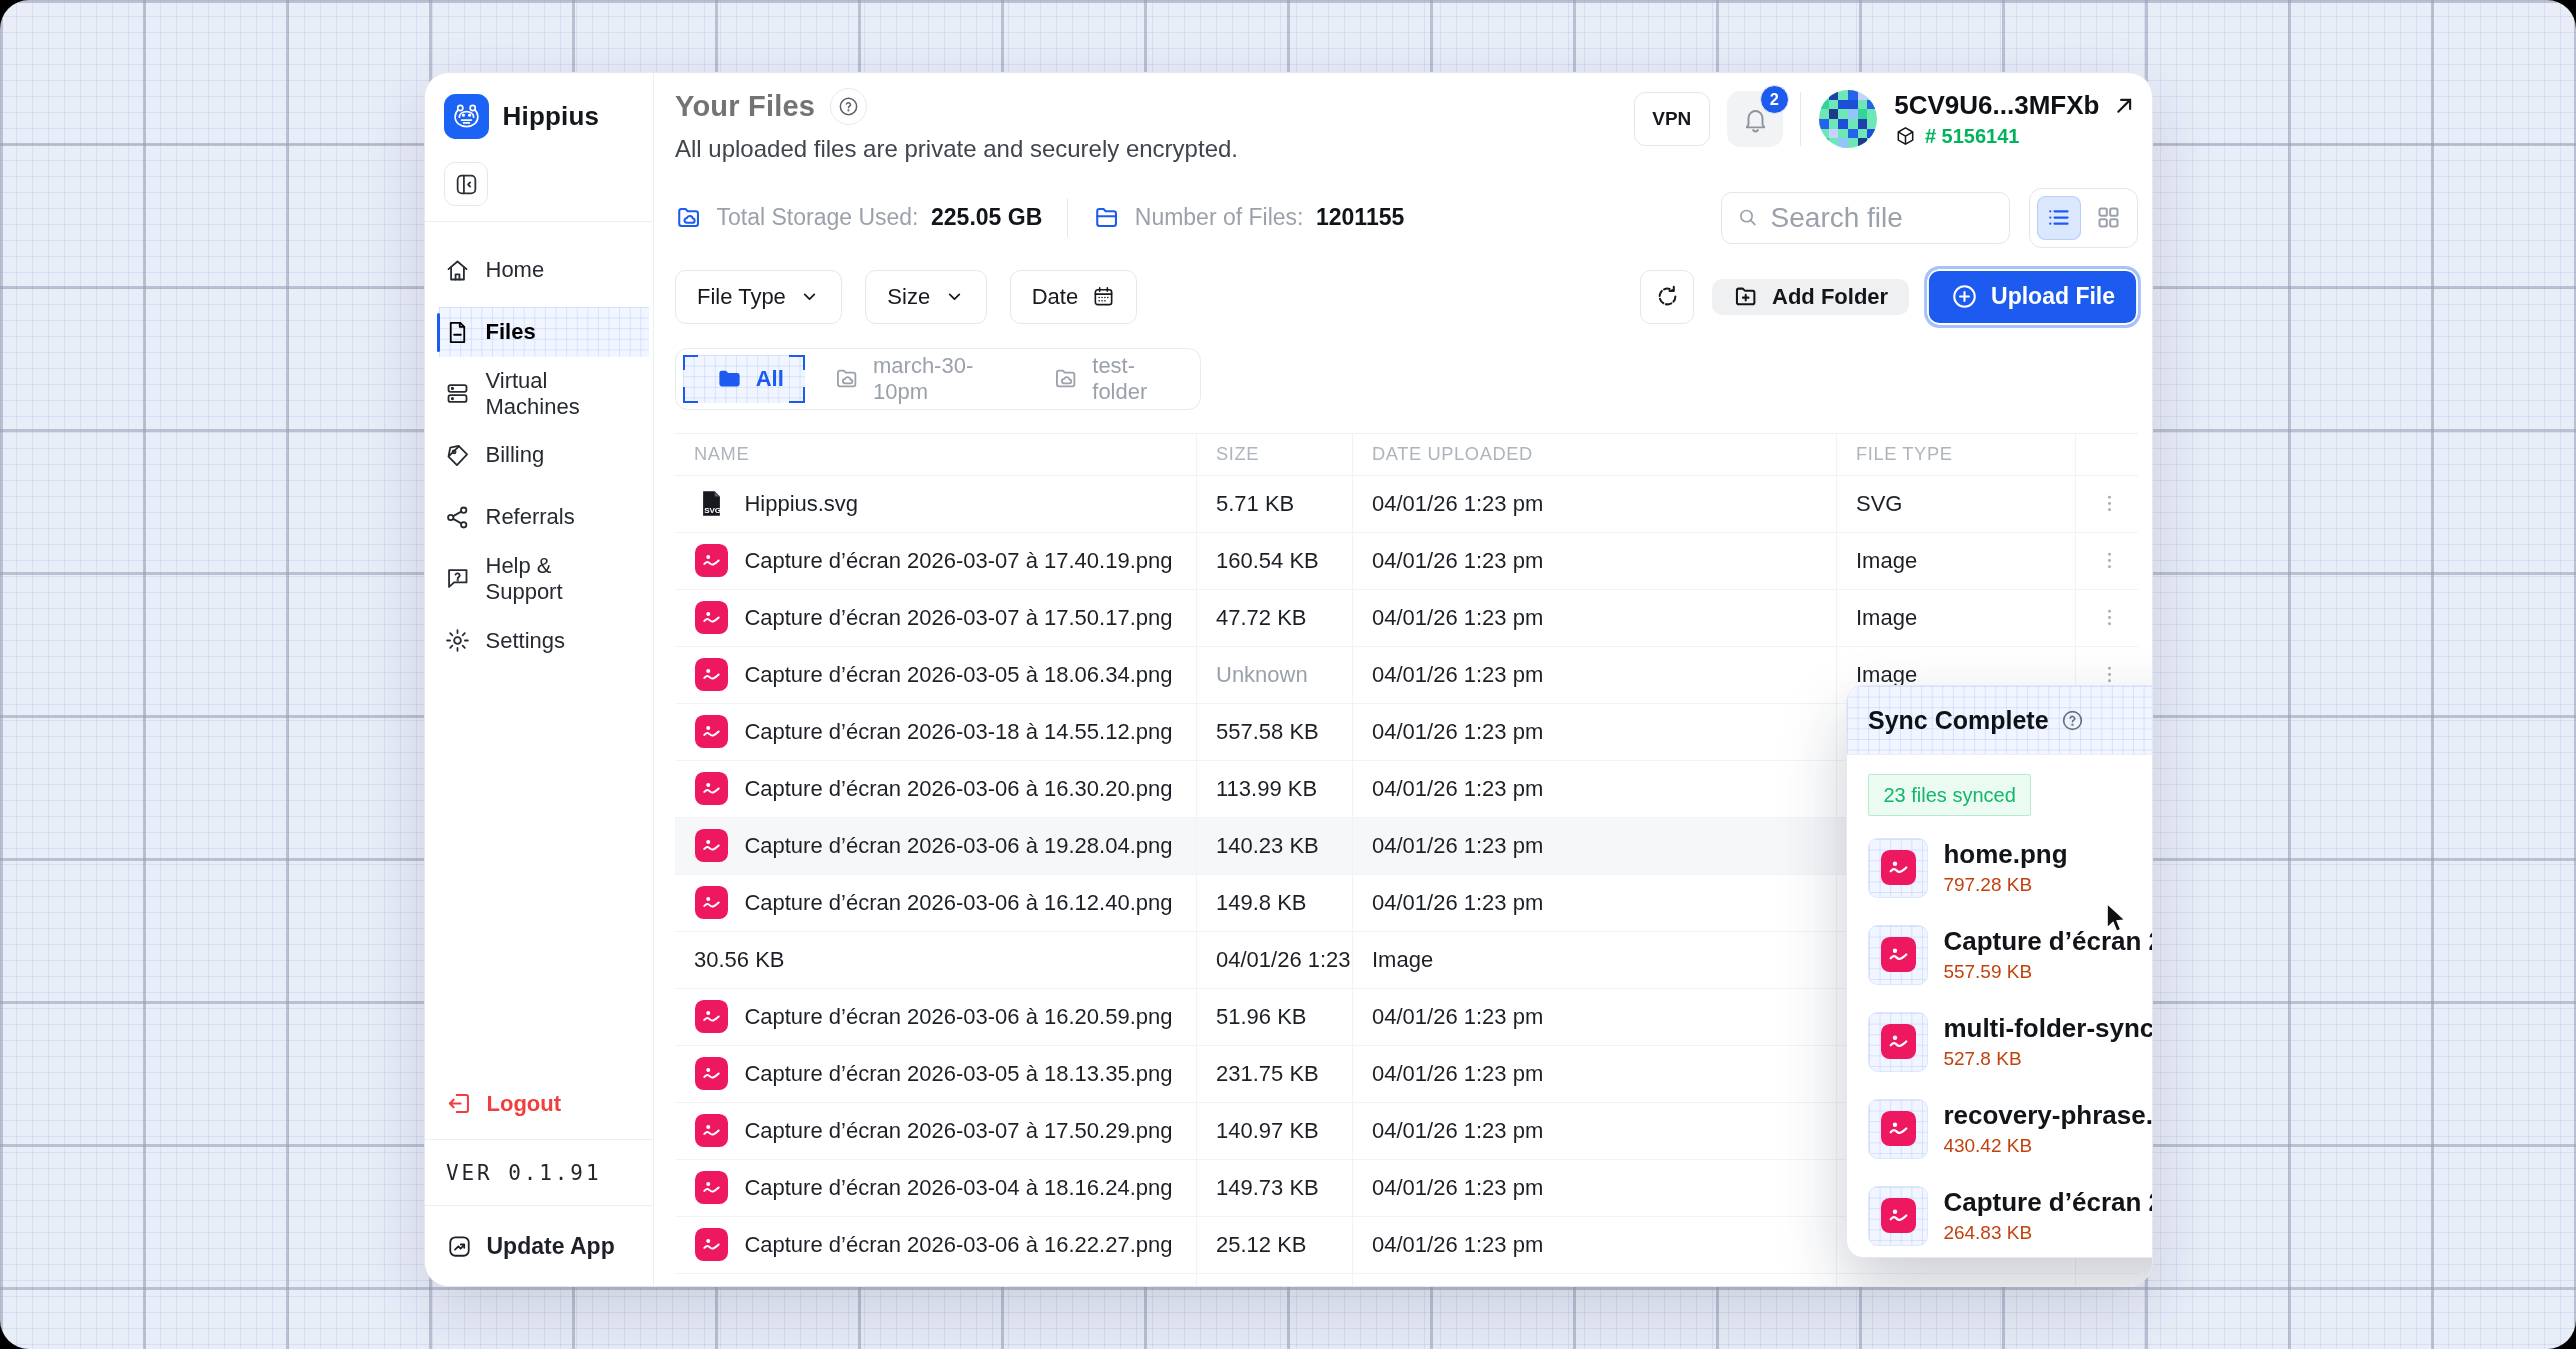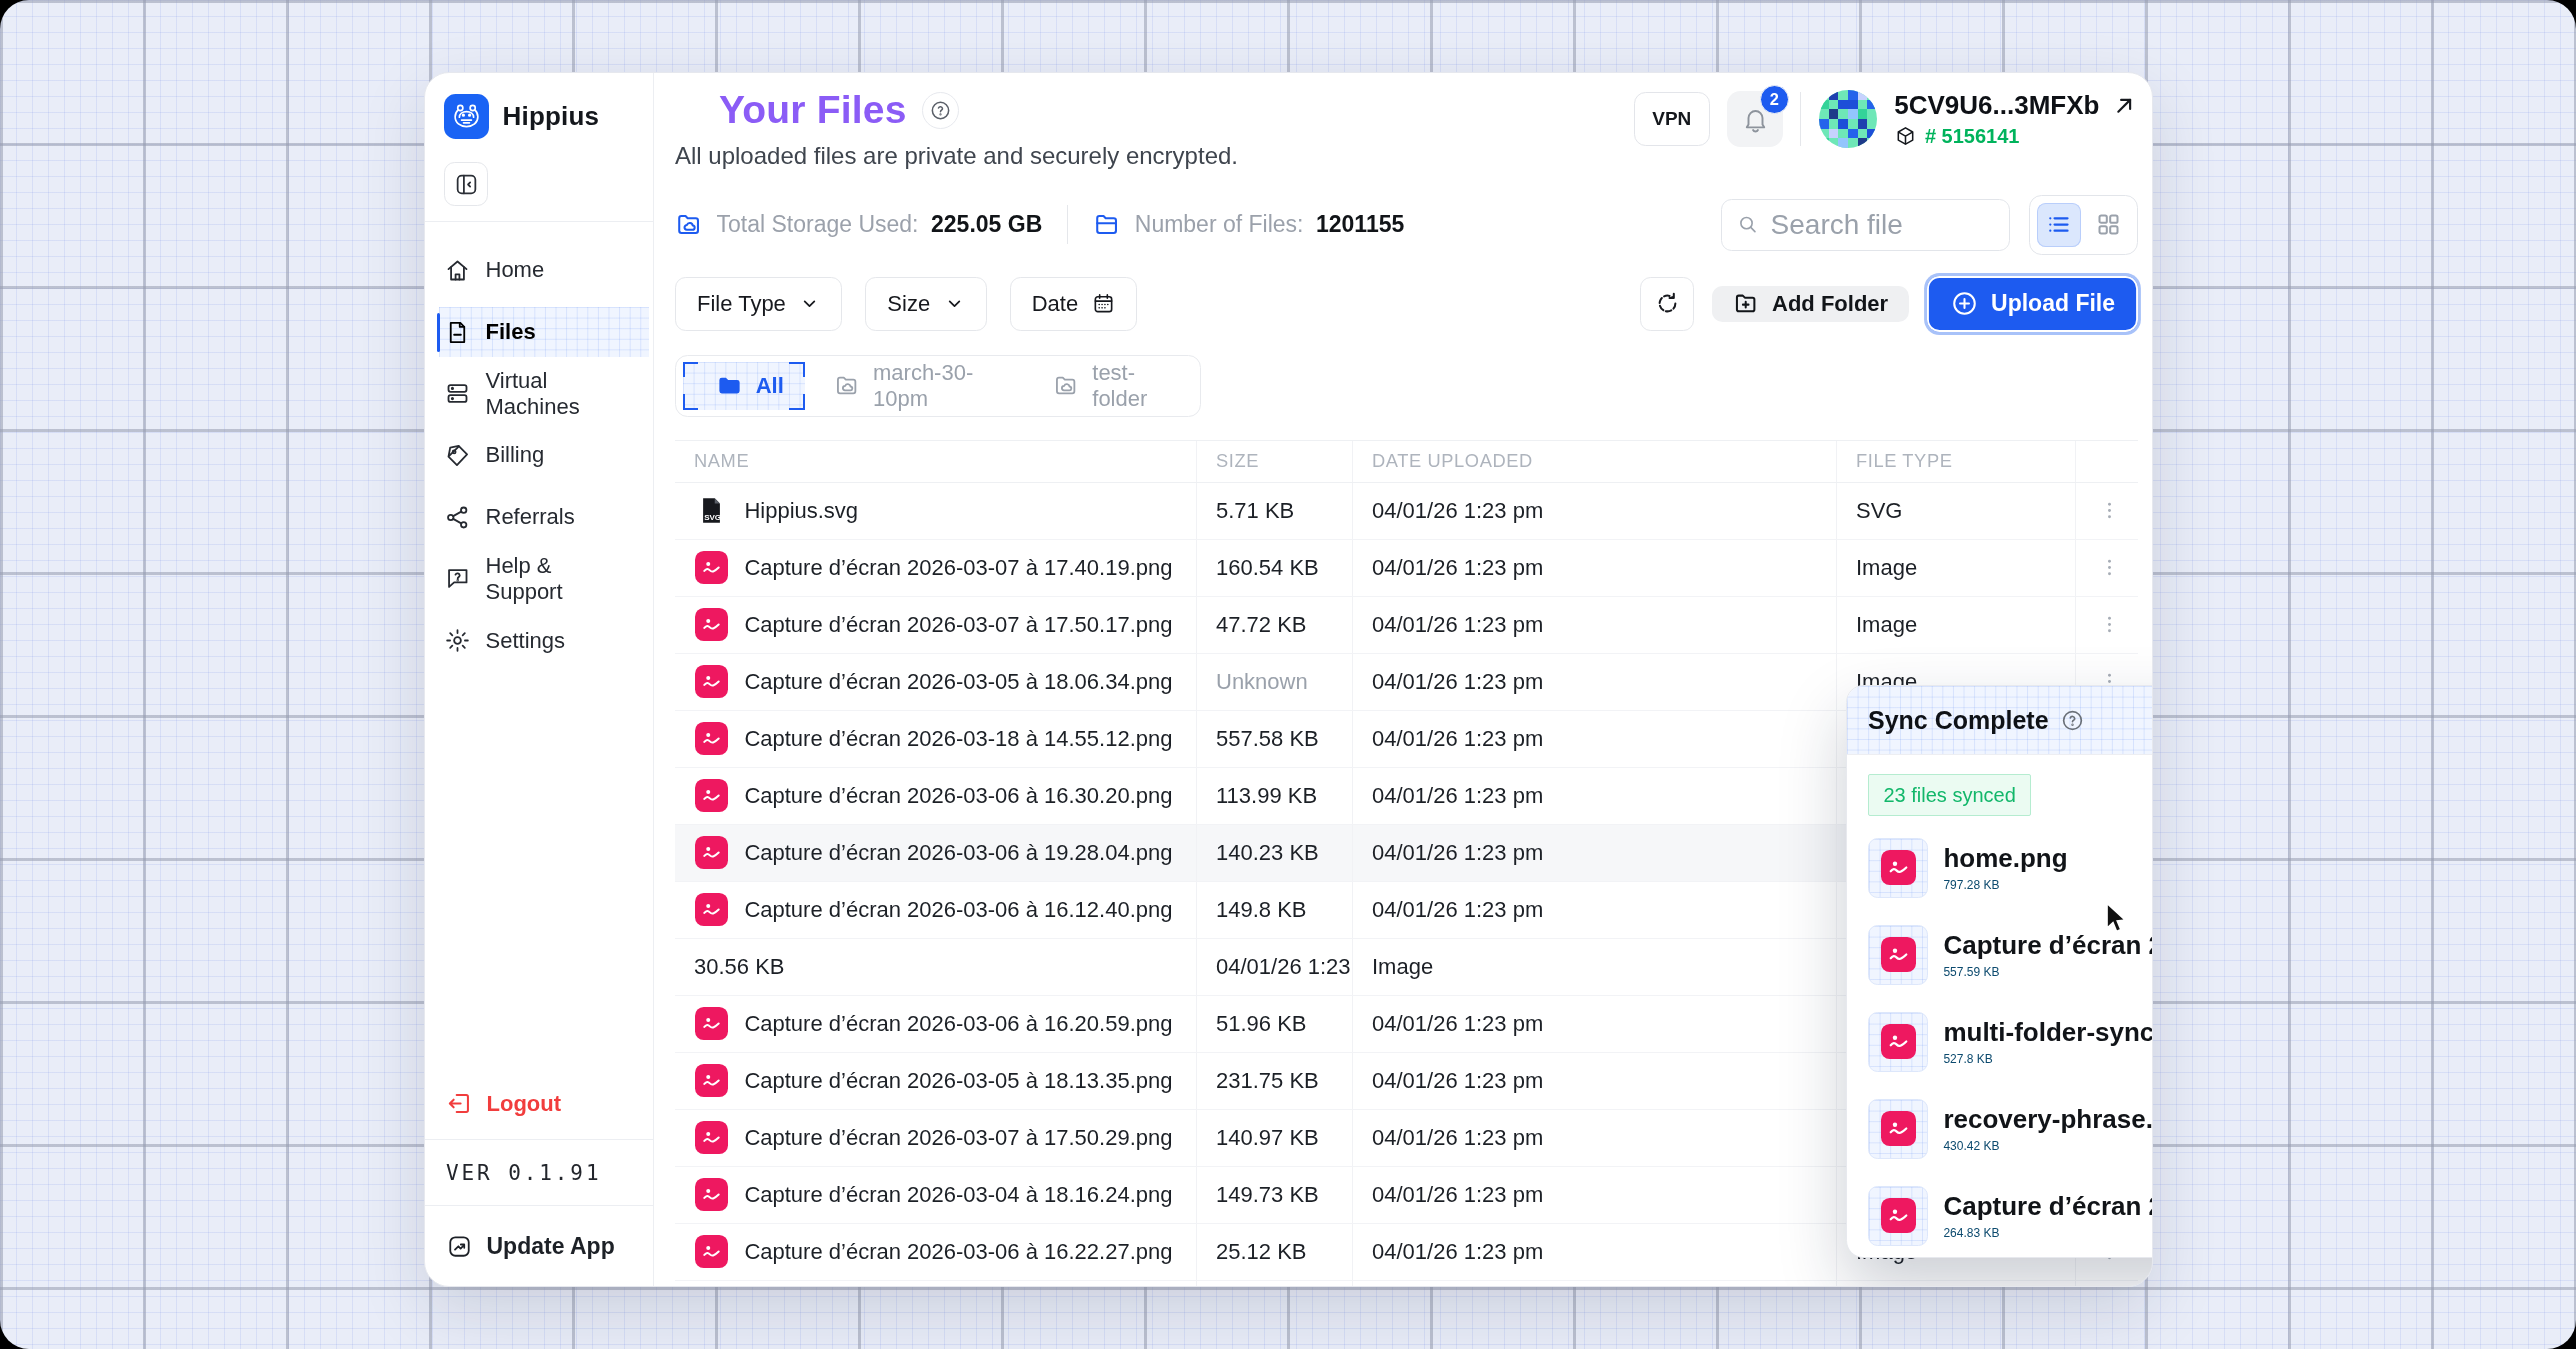--- a/index.html
+++ b/index.html
@@ -43,21 +43,21 @@
   .logout-row{ display:flex; align-items:center; gap:13.5px; padding:0 21px; height:71px; color:#f13d3d; font-size:22px; font-weight:600; }
   .ver-row{ border-top:1px solid #eceef2; height:66px; display:flex; align-items:center; padding:0 21px;
     font-family:"DejaVu Sans Mono","Liberation Mono",monospace; font-size:21px; letter-spacing:2.9px; color:#23262c; }
   .update-row{ border-top:1px solid #eceef2; height:81px; display:flex; align-items:center; gap:13.5px; padding:0 21px;
     font-size:23px; font-weight:600; color:#1d2127; }
 
   
   .main{ flex:1 1 auto; position:relative; padding:15.4px 15.4px 0 21px; }
   .head-row{ display:flex; justify-content:space-between; align-items:flex-start; }
   .title-line{ display:flex; align-items:center; gap:15.4px; }
-  .page-title{ font-size:39px; font-weight:700; color:#8b5cf6; letter-spacing:0.2px;margin-left:44px; }
+  .page-title{ font-size:29px; font-weight:700; color:#737373; letter-spacing:0.2px; }
   .help-chip{ width:37px; height:37px; border:1px solid #e7e9ee; border-radius:50%; display:flex; align-items:center; justify-content:center; color:#5b6069; }
   .subtitle{ margin-top:9.6px; font-size:24px; color:#3f454e; }
 
   .acct-cluster{ display:flex; align-items:center; gap:17.4px; margin-top:1.9px; }
   .vpn-btn{ height:54px; padding:0 17.4px; border:1px solid #e3e5ea; border-radius:11.6px; background:#fff;
     font-size:19px; font-weight:600; color:#15181d; display:flex; align-items:center; }
   .bell-btn{ position:relative; width:56px; height:56px; border-radius:13.5px; background:#f2f3f5; display:flex; align-items:center; justify-content:center; color:#8d939c; }
   .bell-badge{ position:absolute; top:-5.8px; right:-5.8px; min-width:29px; height:29px; border-radius:14.5px; background:#1d5bf0;
     color:#fff; font-size:16.4px; font-weight:700; display:flex; align-items:center; justify-content:center; border:1.9px solid #f2f3f5; }
   .v-div{ width:1px; height:54px; background:#e5e7eb; }
@@ -133,21 +133,21 @@
   .sync-help{ margin-left:11.6px; color:#6a7078; display:flex; }
   .sync-head .spacer{ flex:1; }
   .sync-body{ padding:19px 21px 0; position:relative; height:503px; }
   .sync-badge{ display:inline-block; font-size:20px; color:#12b76a; background:#ebfbf2; border:1px solid #b5ecd0; border-radius:2px; padding:8.7px 14.5px; }
   .sync-list{ margin-top:7.7px; }
   .sync-item{ display:flex; align-items:center; gap:15.4px; padding:13.5px 0; }
   .sync-tile{ width:60px; height:60px; border-radius:9.6px; border:1px solid #dde7fb; display:flex; align-items:center; justify-content:center; flex:0 0 auto; }
   .sync-tile .img-tile{ width:35px; height:35px; }
   .sync-meta{ flex:1; min-width:0; }
   .sync-name{ font-size:26px; font-weight:700; color:#111418; white-space:nowrap; overflow:hidden; }
-  .sync-size{ margin-top:4.8px; font-size:12px; color:#0c4a6e; }
+  .sync-size{ margin-top:4.8px; font-size:19px; color:#c2410c; }
 
   .cursor{ position:absolute; left:1446px; top:827px; z-index:9; }
 </style>
 </head>
 <body>
 
 <div class="desktop">
 <div class="app-card">
 
   <aside class="sidebar">

